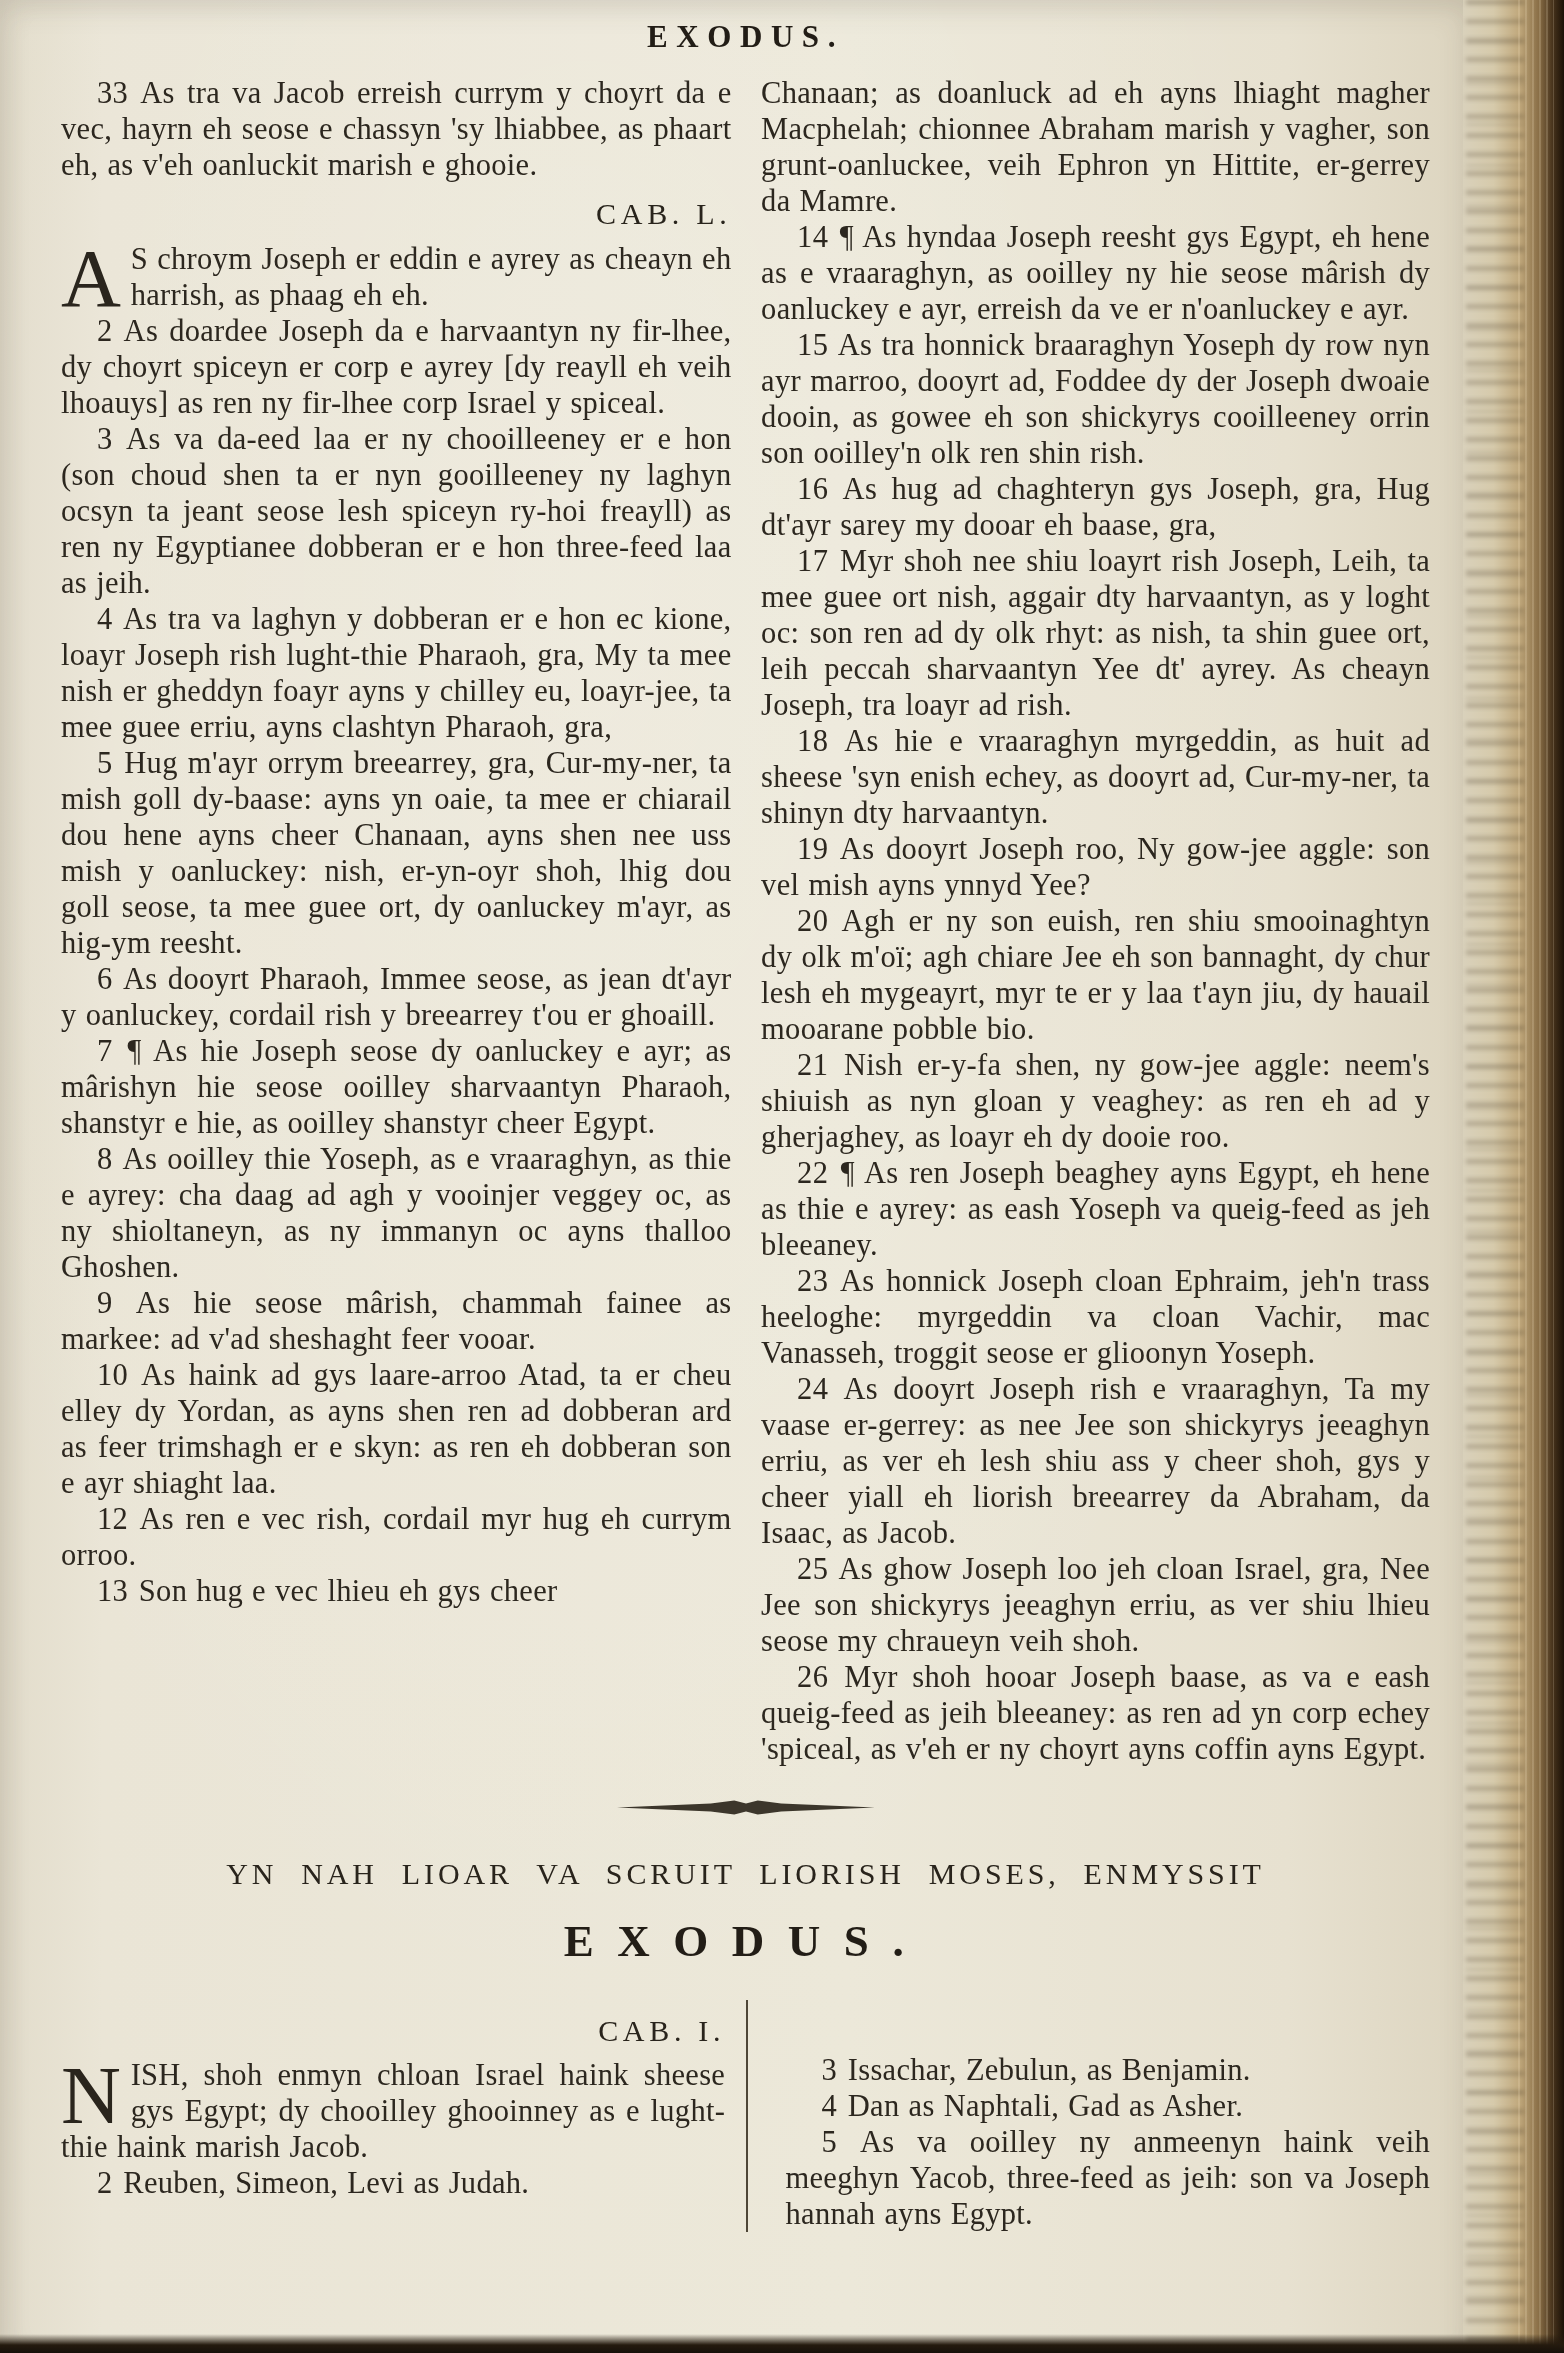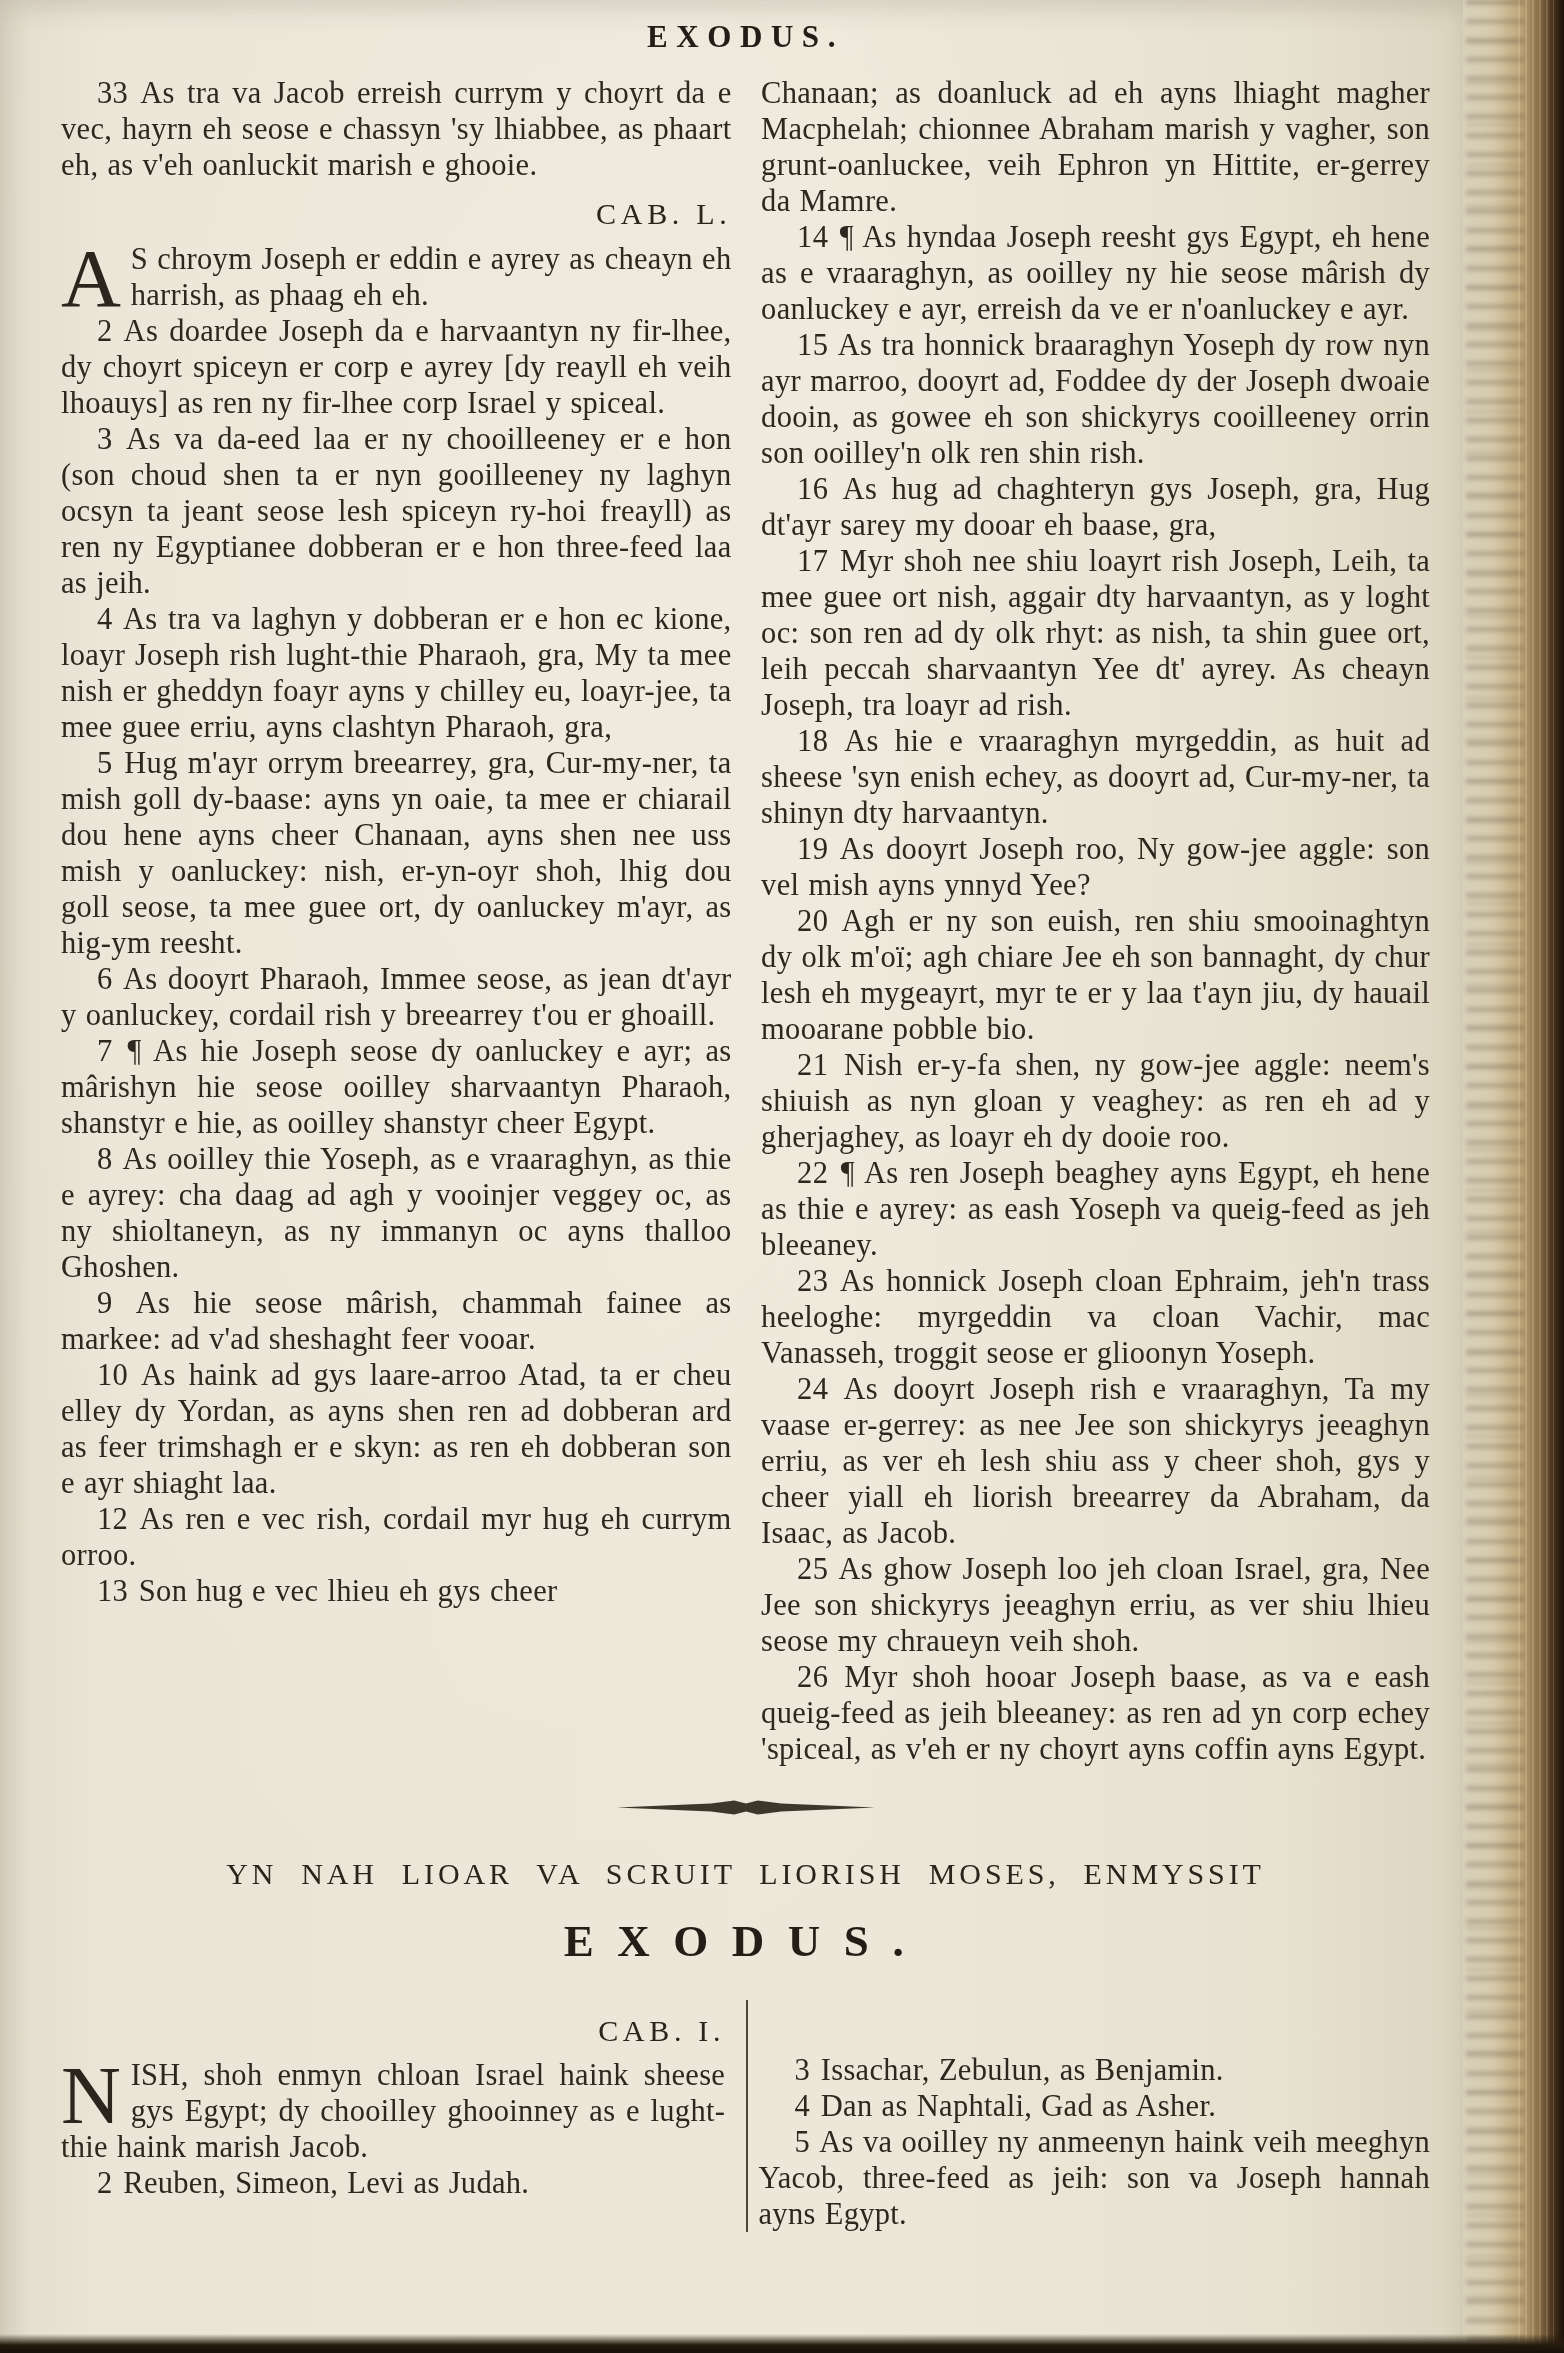--- a/index.html
+++ b/index.html
@@ -47,21 +47,21 @@
     text-align:center;font-size:30px;letter-spacing:3.9px;word-spacing:12.5px;
     color:#29241c;margin-top:36px;
   }
   .book-title{
     text-align:center;font-size:45px;font-weight:700;letter-spacing:23.5px;
     color:#221d16;margin-top:23.5px;
   }
 
   .sec2{margin-top:33px;}
   .sec2 .col-left{padding-right:20.3px;}
-  .sec2 .col-right{border-left:2.3px solid #4e4637;padding-left:11px;padding-top:52px;}
+  .sec2 .col-right{border-left:2.3px solid #4e4637;padding-left:38px;padding-top:52px;}
 
   .page-edge{
     position:absolute;top:0;right:0;width:102px;height:2354px;
     background:linear-gradient(90deg,
       #d9d1bb 0%, #d6caab 30%, #c0a87c 55%, #8a6f47 74%, #47331c 88%, #170e05 100%);
   }
   .page-edge .blur-text{
     position:absolute;left:3.1px;top:0;width:58px;height:100%;
     background:
       repeating-linear-gradient(180deg, rgba(62,50,32,0.45) 0 4.7px, rgba(0,0,0,0) 4.7px 19px),

